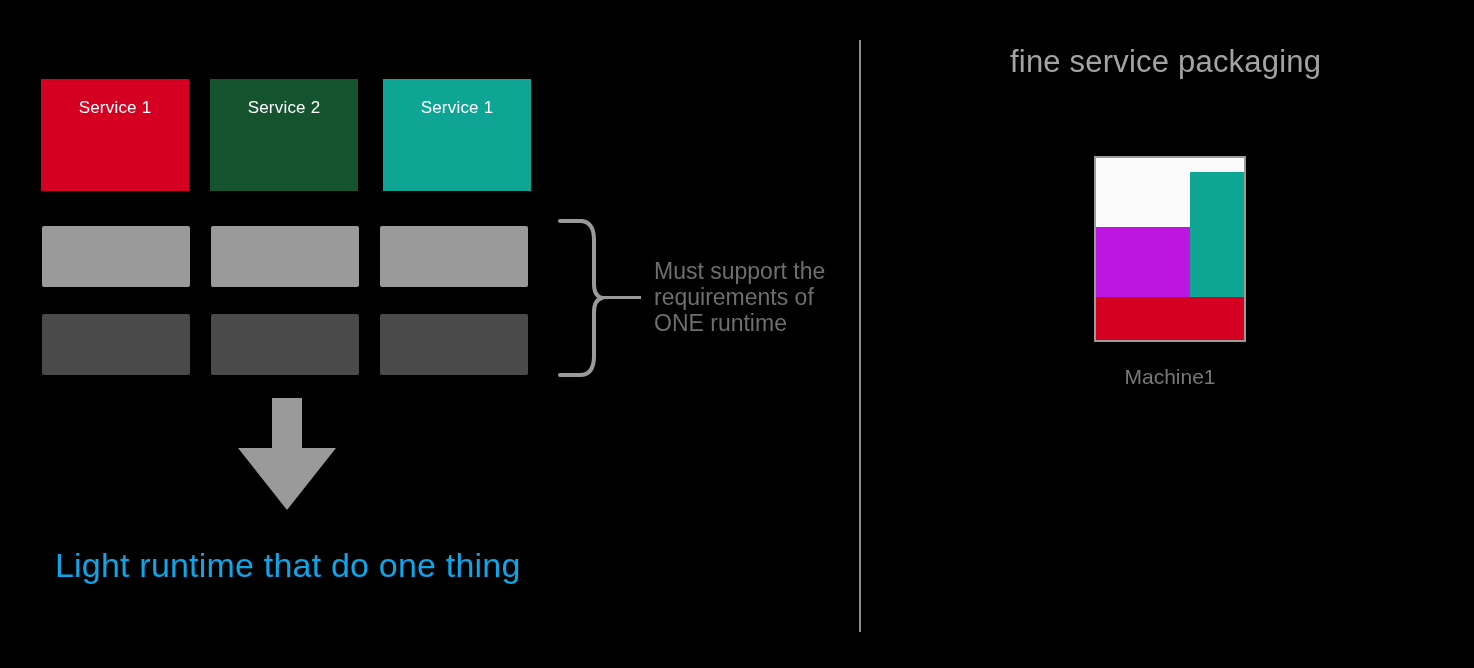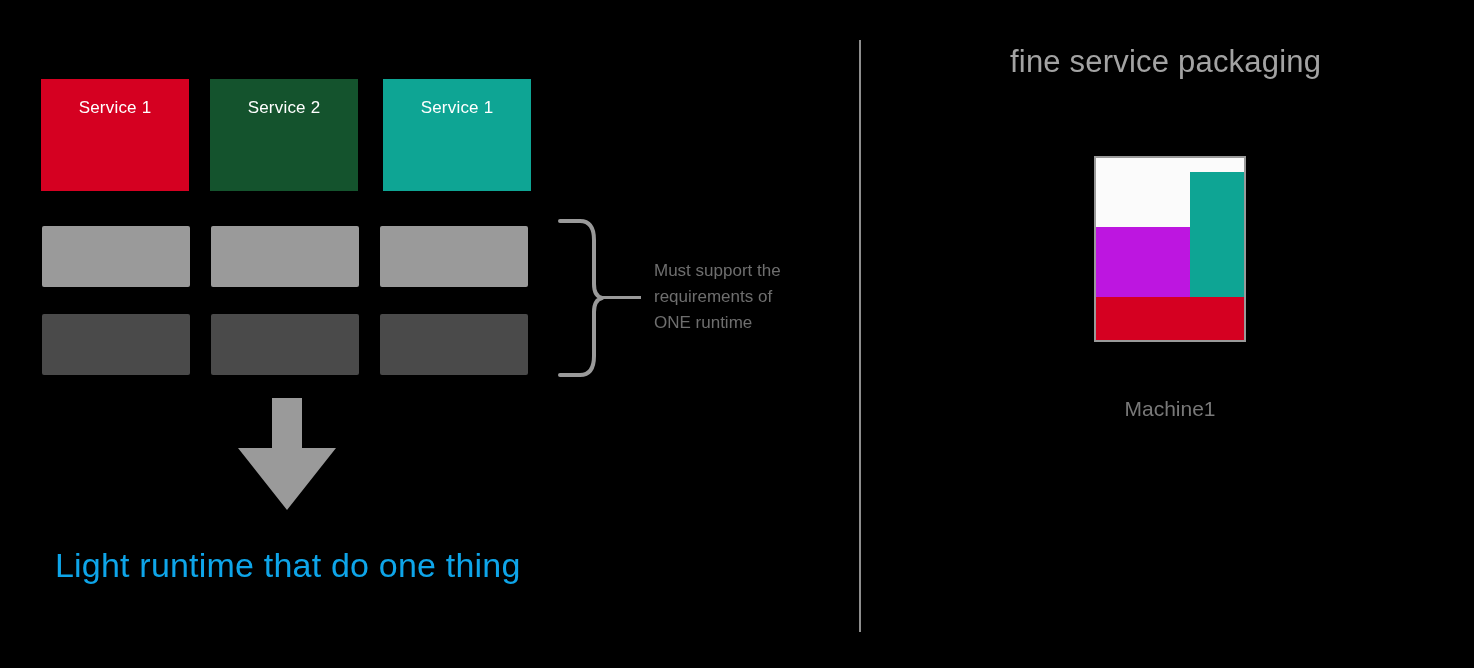--- a/index.html
+++ b/index.html
@@ -41,21 +41,21 @@
   
   .brace-svg { display: block; }
   .connector {
     background: #9a9a9a;
     height: 3px;
   }
 
   
   .callout {
     color: #6e6e6e;
-    font-size: 17px;
+    font-size: 23px;
     line-height: 26px;
     font-family: "Liberation Sans", sans-serif;
     white-space: nowrap;
   }
 
   
   .arrow-svg { display: block; }
 
   
   .caption {
@@ -87,21 +87,20 @@
     position: relative;
     overflow: hidden;
   }
   .machine-seg { position: absolute; }
   .machine-label {
     color: #787878;
     font-size: 21px;
     font-family: "Liberation Sans", sans-serif;
     white-space: nowrap;
     text-align: center;
-    margin-top: 32px;
   }
 </style>
 </head>
 <body>
 
 <div id="canvas">
 
   <div>
 
     <div class="abs service-box" style="left:41px; top:79px; width:148px; height:112px; background:#d50021;justify-content:center;">

